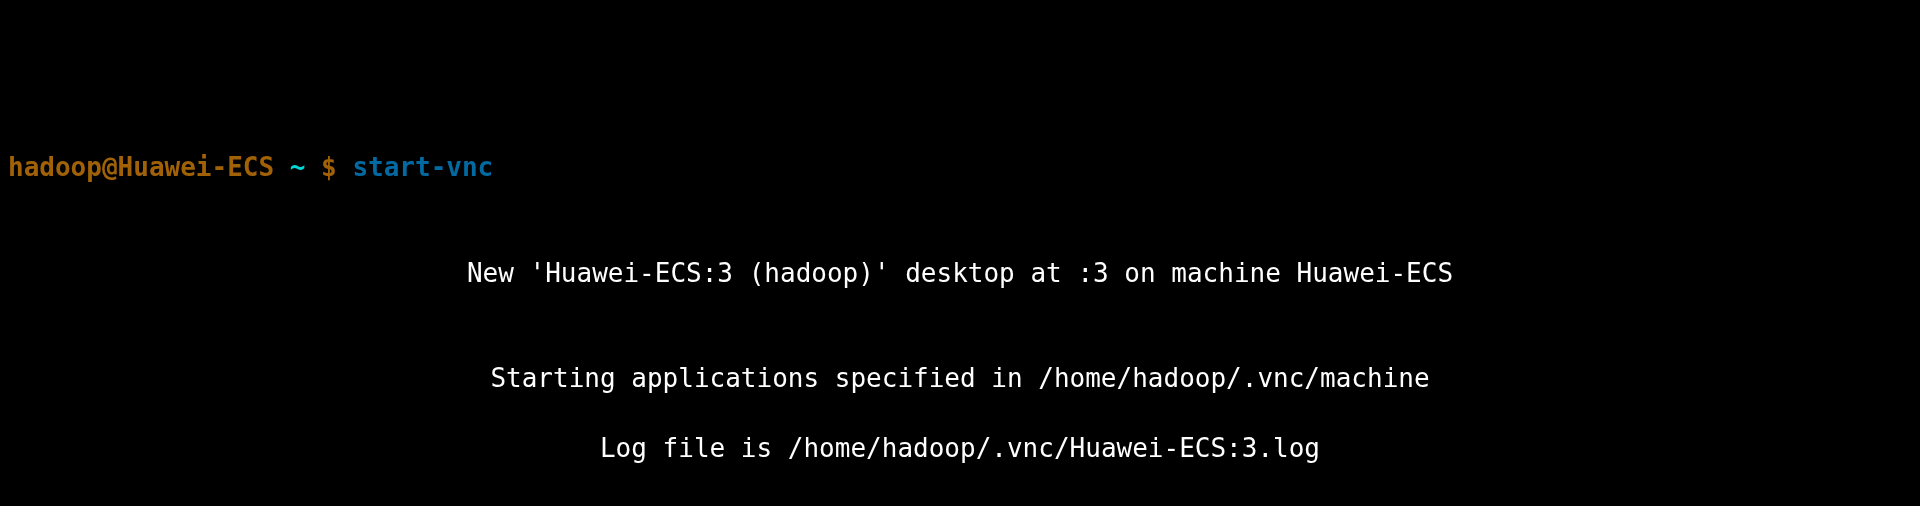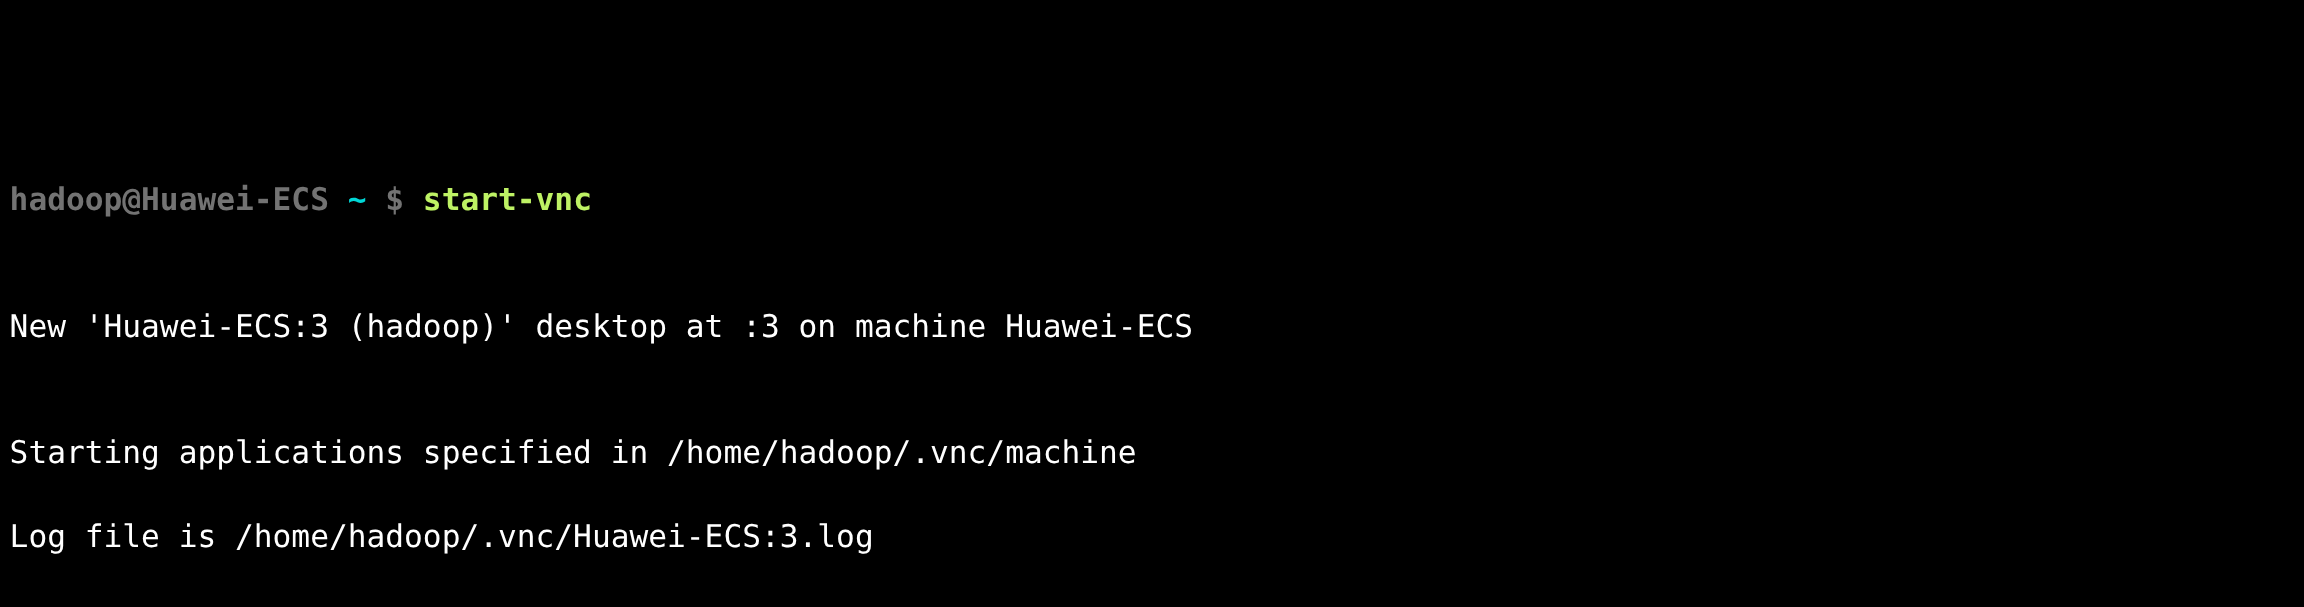--- a/index.html
+++ b/index.html
@@ -15,31 +15,32 @@
       color: #ffffff;
       padding: 10px 8px;
       line-height: 1.35;
       width: 1920px;
       height: 506px;
       overflow: hidden;
       white-space: pre-wrap;
       word-break: break-all;
     }
     .prompt {
-      color: #737373;
+      color: #a16207;
     }
     .path {
       color: #00d7d7;
     }
     .command {
-      color: #bef264;
+      color: #0369a1;
     }
     .output {
       color: #ffffff;
       font-weight: normal;
+      text-align: center;
     }
     .line {
       display: block;
     }
   </style>
 </head>
 <body>
 
 
 

